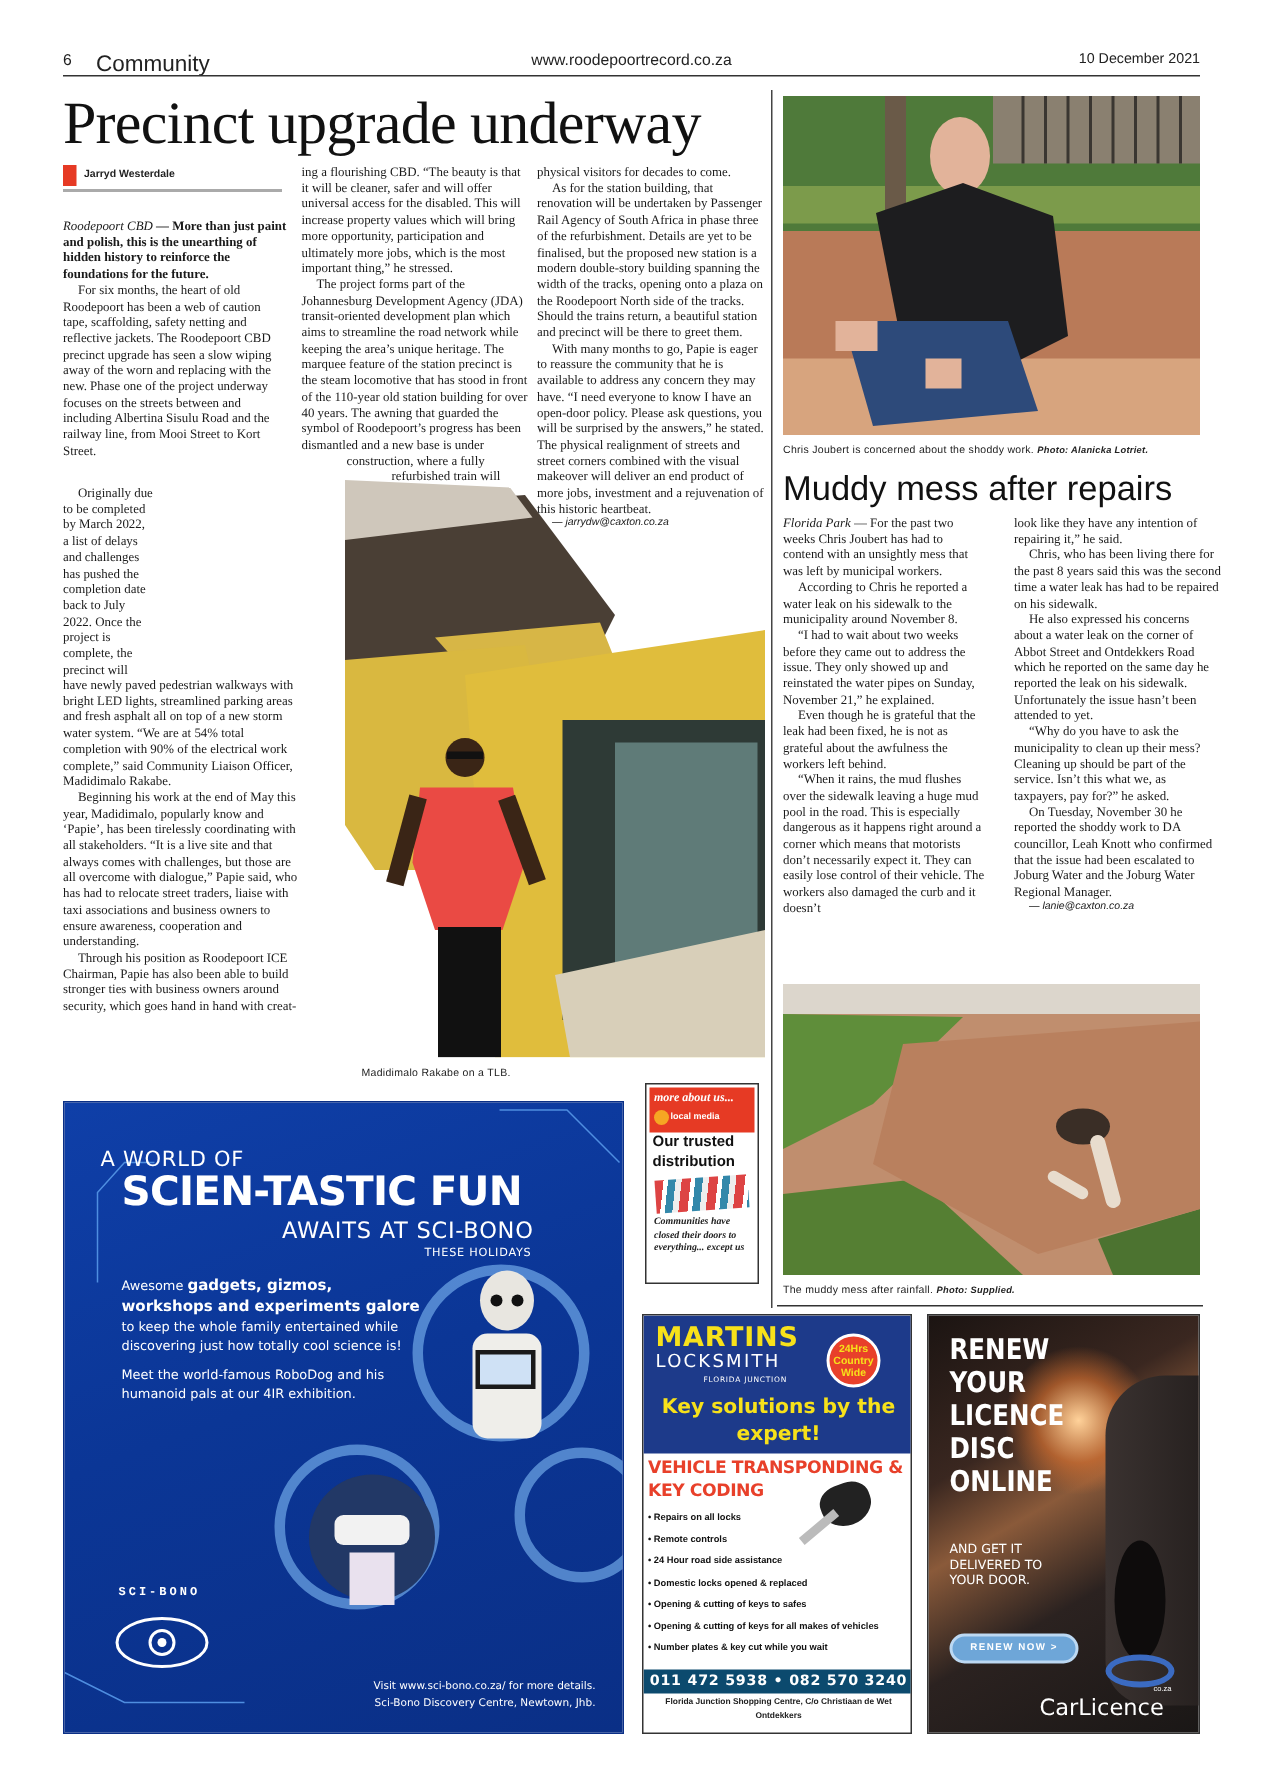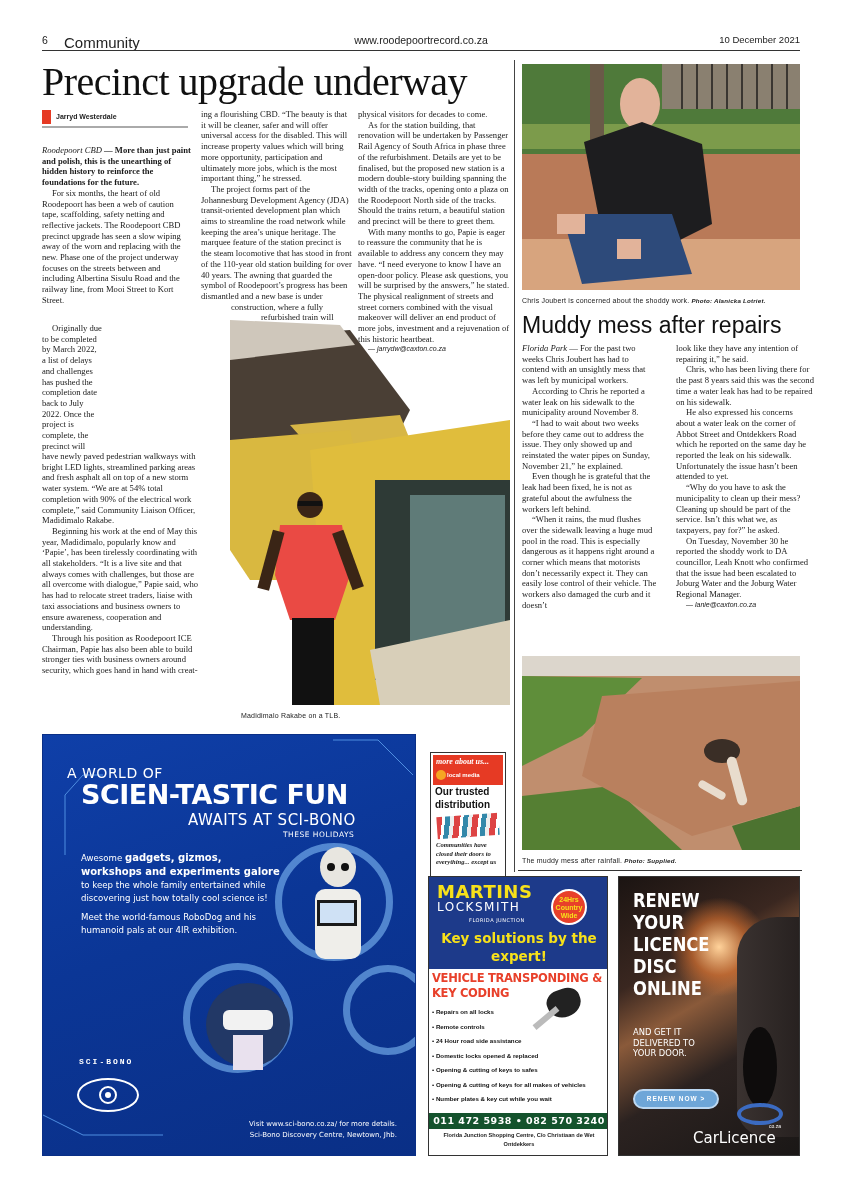--- a/index.html
+++ b/index.html
@@ -39,38 +39,38 @@
 .ad-sci .t3{position:absolute;left:145px;top:76px;color:#fff;font-family:"DejaVu Sans",sans-serif;font-size:15px;letter-spacing:0.5px;}
 .ad-sci .t4{position:absolute;left:240px;top:95px;color:#fff;font-family:"DejaVu Sans",sans-serif;font-size:7.5px;letter-spacing:0.5px;}
 .ad-sci .body1{position:absolute;left:38px;top:116px;width:200px;color:#fff;font-family:"DejaVu Sans",sans-serif;font-size:8.6px;line-height:13px;}
 .ad-sci .body1 b{font-size:10px;}
 .ad-sci .body2{position:absolute;left:38px;top:176px;width:180px;color:#fff;font-family:"DejaVu Sans",sans-serif;font-size:8.6px;line-height:13px;}
 .ad-sci .foot{position:absolute;right:18px;bottom:14px;color:#fff;font-family:"DejaVu Sans",sans-serif;font-size:7px;line-height:11px;text-align:right;}
 .ad-sci .logo{position:absolute;left:30px;top:332px;width:70px;height:52px;}
 .ad-sci .logo-t{position:absolute;left:36px;top:322px;color:#fff;font-family:Liberation Mono, monospace;font-size:8px;font-weight:bold;letter-spacing:2px;}
 .ring{position:absolute;border-radius:50%;border:7px solid rgba(140,200,255,0.55);}
 .robot{position:absolute;}
-.about{left:430px;top:752px;width:76px;height:150px;background:#fff;border:1px solid #333;overflow:hidden;}
+.about{left:430px;top:722px;width:76px;height:134px;background:#fff;border:1px solid #333;overflow:hidden;}
 .about .top{position:absolute;left:2px;top:2px;width:70px;height:30px;background:#e63a24;}
 .about .top .m{position:absolute;left:3px;top:2px;color:#fff;font-family:"Liberation Serif",serif;font-style:italic;font-weight:bold;font-size:8px;}
 .about .top .lm{position:absolute;left:14px;top:17px;color:#fff;font-family:"Liberation Sans",sans-serif;font-size:6px;font-weight:bold;}
 .about .top .ic{position:absolute;left:3px;top:15px;width:10px;height:10px;border-radius:50%;background:#f6a623;}
 .about .otd{position:absolute;left:4px;top:32px;font-family:"Liberation Sans",sans-serif;font-size:10px;font-weight:bold;line-height:13px;color:#111;}
 .about .papers{position:absolute;left:6px;top:62px;width:62px;height:22px;background:repeating-linear-gradient(100deg,#d44 0 6px,#fff 6px 9px,#38a 9px 14px,#eee 14px 18px);transform:rotate(-4deg);}
 .about .tag{position:absolute;left:5px;top:88px;width:68px;font-family:"Liberation Serif",serif;font-style:italic;font-weight:bold;font-size:6.6px;line-height:8.5px;color:#222;}
 .ad-lock{left:428px;top:876px;width:180px;height:280px;border:1px solid #333;background:#fff;overflow:hidden;padding-left:44px;}
 .ad-lock .blue{position:absolute;left:0;top:0;width:180px;height:92px;background:#1d3a8a;}
 .ad-lock .martins{position:absolute;left:8px;top:4px;color:#f7e11a;font-family:"DejaVu Sans",sans-serif;font-weight:bold;font-size:18px;letter-spacing:0.5px;}
 .ad-lock .lk{position:absolute;left:8px;top:23px;color:#fff;font-family:"DejaVu Sans",sans-serif;font-size:12px;letter-spacing:1.5px;}
 .ad-lock .fj{position:absolute;left:40px;top:40px;color:#fff;font-family:"DejaVu Sans",sans-serif;font-size:5px;letter-spacing:0.5px;}
 .ad-lock .badge{position:absolute;left:122px;top:12px;width:36px;height:36px;border-radius:50%;background:#e8402a;border:2px solid #fff;color:#f7e11a;font-family:"Liberation Sans",sans-serif;font-weight:bold;font-size:7px;line-height:8px;text-align:center;padding-top:5px;}
 .ad-lock .ks{position:absolute;left:0;width:180px;top:52px;text-align:center;color:#f7e11a;font-family:"DejaVu Sans",sans-serif;font-weight:bold;font-size:13.5px;line-height:18px;}
 .ad-lock .vt{position:absolute;left:3px;top:94px;color:#e8402a;font-family:"DejaVu Sans",sans-serif;font-weight:bold;font-size:11.5px;line-height:15px;letter-spacing:-0.3px;}
 .ad-lock ul{position:absolute;left:3px;top:128px;list-style:none;font-family:"Liberation Sans",sans-serif;font-weight:bold;font-size:6.2px;line-height:14.5px;color:#111;}
-.ad-lock .ph{position:absolute;left:0;top:236px;width:180px;height:16px;background:#14532d;color:#fff;font-family:"DejaVu Sans",sans-serif;font-weight:bold;font-size:9.5px;line-height:16px;text-align:center;letter-spacing:0.5px;}
+.ad-lock .ph{position:absolute;left:0;top:236px;width:180px;height:16px;background:#0c4a6e;color:#fff;font-family:"DejaVu Sans",sans-serif;font-weight:bold;font-size:9.5px;line-height:16px;text-align:center;letter-spacing:0.5px;}
 .ad-lock .addr{position:absolute;left:0;top:254px;width:180px;text-align:center;font-family:"Liberation Sans",sans-serif;font-weight:bold;font-size:5.6px;line-height:9px;color:#222;}
 .ad-lock .key{position:absolute;left:118px;top:112px;width:34px;height:28px;border-radius:40% 40% 50% 50%;background:#222;transform:rotate(-20deg);}
 .ad-lock .blade{position:absolute;left:102px;top:138px;width:30px;height:6px;background:#bbb;transform:rotate(-40deg);}
 .ad-car{left:618px;top:876px;width:182px;height:280px;background:linear-gradient(150deg,#1b1412 0%,#3a2720 30%,#8a5a3a 45%,#2b2220 65%,#1a1716 100%);overflow:hidden;border:1px solid #333;}
 .ad-car .glow{position:absolute;left:50px;top:20px;width:100px;height:100px;border-radius:50%;background:radial-gradient(circle,#ffd29a 0%,rgba(230,120,50,0.6) 40%,rgba(0,0,0,0) 70%);}
 .ad-car .carbody{position:absolute;left:118px;top:40px;width:90px;height:220px;border-radius:40px 0 0 30px;background:linear-gradient(90deg,#3a3230,#1f1a19);}
 .ad-car .wheel{position:absolute;left:124px;top:150px;width:34px;height:80px;border-radius:50%;background:#0e0c0c;}
 .ad-car .renew{position:absolute;left:14px;top:12px;color:#fff;font-family:"DejaVu Sans",sans-serif;font-weight:bold;font-size:19px;line-height:22px;transform:scaleX(0.86);transform-origin:left top;}
 .ad-car .sub{position:absolute;left:14px;top:150px;color:#fff;font-family:"DejaVu Sans",sans-serif;font-size:8.4px;line-height:10.5px;}
 .ad-car .btn{position:absolute;left:14px;top:212px;width:86px;height:20px;border-radius:10px;background:#6ea6d8;border:2px solid #bcd8f2;color:#fff;font-family:"Liberation Sans",sans-serif;font-weight:bold;font-size:6.5px;line-height:16px;text-align:center;letter-spacing:1px;}

